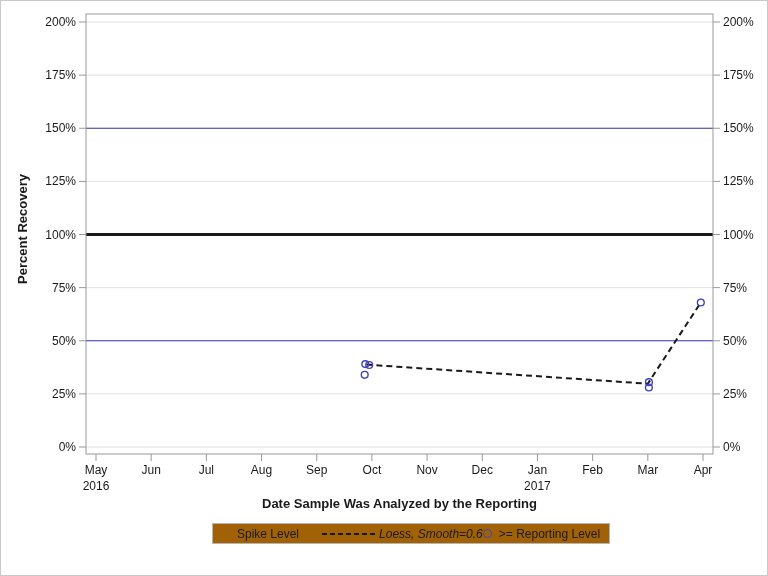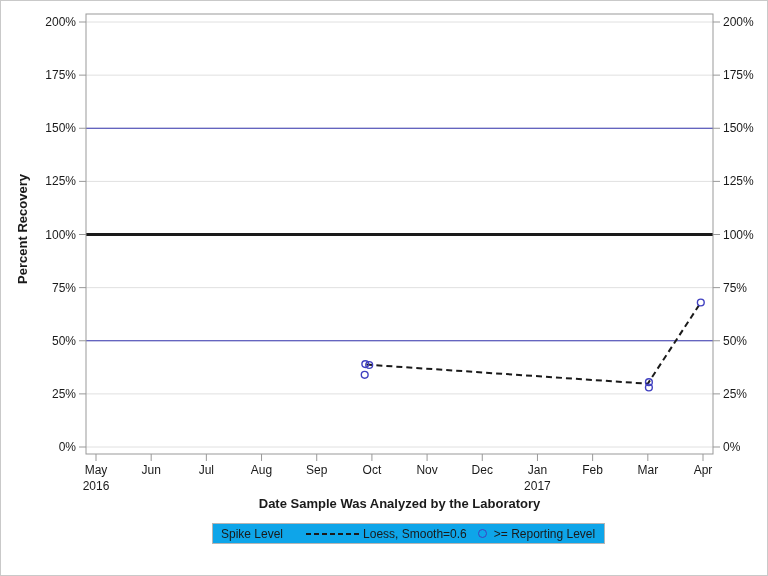--- a/index.html
+++ b/index.html
@@ -14,30 +14,30 @@
     position:absolute;left:21px;top:228px;
     transform:translate(-50%,-50%) rotate(-90deg);
     font-size:13px;font-weight:bold;color:#1a1a1a;white-space:nowrap;
   }
   .x-title{
     position:absolute;left:85px;width:627px;top:495px;text-align:center;
     font-size:13px;font-weight:bold;color:#1a1a1a;
   }
   .legend{
     position:absolute;left:211px;top:522px;height:21px;
-    border:1px solid #b5b5b5;background:#0ea5e9;
+    border:1px solid #b5b5b5;background:#a16207;
     display:flex;align-items:center;box-sizing:border-box;
-    padding:0 9px 0 8px;font-size:12px;color:#1a1a1a;white-space:nowrap;
+    padding:0 9px 0 24px;font-size:12px;color:#1a1a1a;white-space:nowrap;
   }
   .legend-title{margin-right:23px;}
   .dash-sample{
     display:inline-block;width:53px;height:2px;margin-right:4px;
     background:repeating-linear-gradient(90deg,#1a1a1a 0 5px,transparent 5px 8px);
   }
-  .legend-label-loess{margin-right:11px;}
+  .legend-label-loess{font-style:italic;}
   .circle-sample{
     display:inline-block;width:9px;height:9px;border:1.5px solid #4040c0;
     border-radius:50%;box-sizing:border-box;margin-right:7px;background:transparent;
   }
   .footnote{
     position:absolute;right:16px;top:546px;
     font-size:13px;font-style:italic;color:#1a1a1a;
   }
 </style>
 </head>
@@ -124,21 +124,21 @@
       <circle cx="364.3" cy="363.1" r="3.4" fill="none" stroke="#4040c0" stroke-width="1.4"></circle>
       <circle cx="368.2" cy="364.0" r="3.4" fill="none" stroke="#4040c0" stroke-width="1.4"></circle>
       <circle cx="363.7" cy="373.8" r="3.4" fill="none" stroke="#4040c0" stroke-width="1.4"></circle>
       <circle cx="647.9" cy="381.2" r="3.4" fill="none" stroke="#4040c0" stroke-width="1.4"></circle>
       <circle cx="647.9" cy="386.5" r="3.4" fill="none" stroke="#4040c0" stroke-width="1.4"></circle>
       <circle cx="699.8" cy="301.5" r="3.4" fill="none" stroke="#4040c0" stroke-width="1.4"></circle>
     </svg>
 
   <div class="y-title">Percent Recovery</div>
 
-  <div class="x-title">Date Sample Was Analyzed by the Laboratory</div>
+  <div class="x-title">Date Sample Was Analyzed by the Reporting</div>
 
   <div class="legend">
     <span class="legend-title">Spike Level</span>
     <span class="dash-sample"></span>
     <span class="legend-label-loess">Loess, Smooth=0.6</span>
     <span class="circle-sample"></span>
     <span class="legend-label-marker">&gt;= Reporting Level</span>
   </div>
 
 </div>

